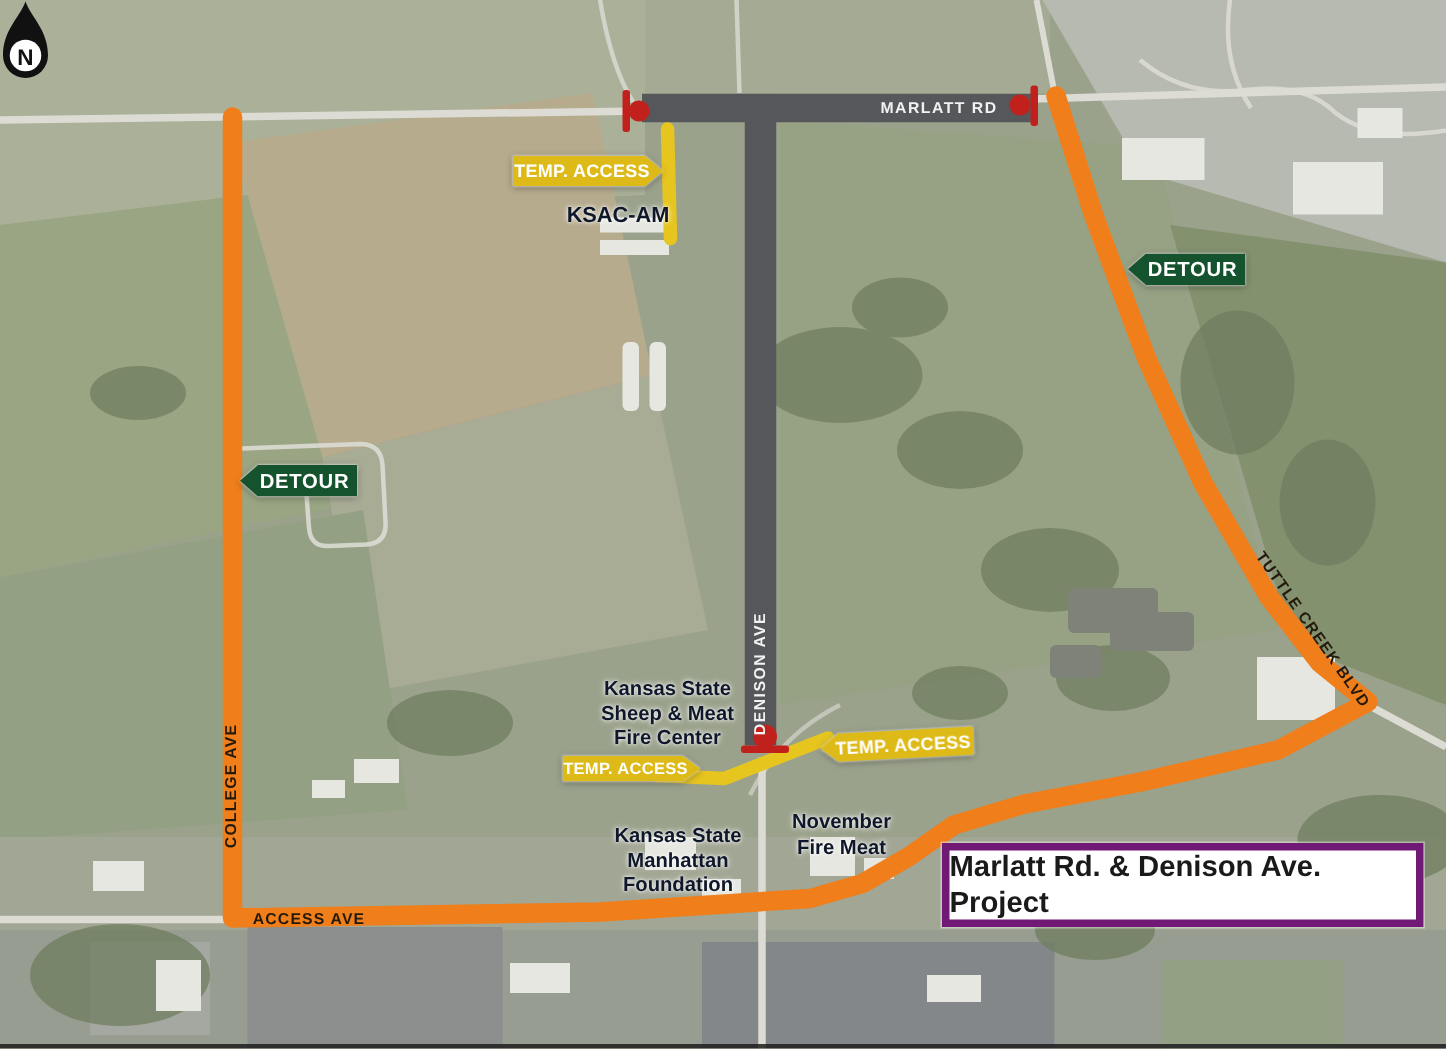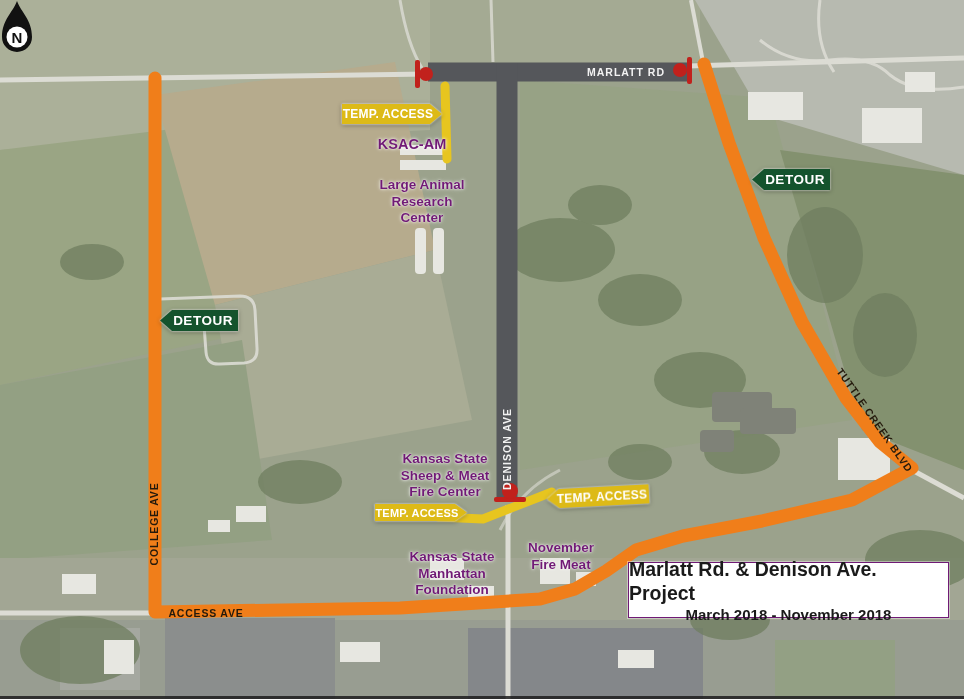--- a/index.html
+++ b/index.html
@@ -15,38 +15,38 @@
   .flag.orange{background:#14532d;}
   .flag.gold{background:#DDBA17;}
   .arrow-left{clip-path:polygon(0 50%, 12px 0, 100% 0, 100% 100%, 12px 100%);padding:0 8px 0 16px;}
   .arrow-right{clip-path:polygon(0 0, calc(100% - 12px) 0, 100% 50%, calc(100% - 12px) 100%, 0 100%);padding:0 16px 0 8px;}
   .detour-flag{width:78px;height:21px;}
   .detour-flag .flag{font-size:13.5px;letter-spacing:.5px;}
   .ta-flag .flag{font-size:12px;letter-spacing:.2px;}
   
   .poi{
     position:absolute;transform:translateX(-50%);text-align:center;
-    font-weight:bold;font-size:13.5px;line-height:16.5px;color:#701a75;
+    font-weight:bold;font-size:13.5px;line-height:16.5px;color:#0f172a;
     text-shadow:0 0 3px rgba(255,255,255,.85),0 0 1px rgba(255,255,255,.7),0 0 5px rgba(255,255,255,.5);
     white-space:nowrap;
   }
   
   .roadlabel{
     position:absolute;transform:translate(-50%,-50%);
     font-weight:bold;white-space:nowrap;
   }
   .roadlabel.white{color:#f2f2f2;font-size:10.5px;letter-spacing:1px;}
   .roadlabel.black{color:#241a0c;font-size:10.5px;letter-spacing:.8px;}
   .vert{transform:translate(-50%,-50%) rotate(-90deg);}
   .tuttle{transform:translate(-50%,-50%) rotate(55deg);}
   .tilt{transform:rotate(-3deg);}
   
   .titlebox{
     position:absolute;left:628px;top:562px;width:321px;height:56px;
-    background:#fff;border:1px solid #701a75;box-sizing:border-box;
+    background:#fff;border:5px solid #701a75;box-sizing:border-box;
     display:flex;flex-direction:column;align-items:center;justify-content:center;
     color:#1a1a1a;box-shadow:0 0 0 1px rgba(255,255,255,.4);
   }
   .titlebox .l1{font-weight:bold;font-size:19.5px;line-height:24px;}
   .titlebox .l2{font-weight:bold;font-size:15px;line-height:19px;}
   
   .compass{position:absolute;left:102px;top:49px;width:34px;height:56px;}
   .bottom-edge{position:absolute;left:0;bottom:0;width:964px;height:3px;background:#1d1d1d;opacity:.85;}
 </style>
 </head>
@@ -171,43 +171,37 @@
     <div class="flag gold arrow-right">TEMP. ACCESS</div>
   </div>
   <div class="flagwrap ta-flag" style="left:375px;top:504px;width:92px;height:17px;">
     <div class="flag gold arrow-right" style="font-size:11px;">TEMP. ACCESS</div>
   </div>
   <div class="flagwrap ta-flag tilt" style="left:547px;top:487px;width:102px;height:19px;">
     <div class="flag gold arrow-left">TEMP. ACCESS</div>
   </div>
 
   <div class="poi" style="left:412px;top:136px;font-size:14.5px;">KSAC-AM</div>
-  <div class="poi" style="left:422px;top:177px;">
-    <div>Large Animal</div>
-    <div>Research</div>
-    <div>Center</div>
-  </div>
   <div class="poi" style="left:445px;top:451px;">
     <div>Kansas State</div>
     <div>Sheep &amp; Meat</div>
     <div>Fire Center</div>
   </div>
   <div class="poi" style="left:452px;top:549px;">
     <div>Kansas State</div>
     <div>Manhattan</div>
     <div>Foundation</div>
   </div>
   <div class="poi" style="left:561px;top:540px;">
     <div>November</div>
     <div>Fire Meat</div>
   </div>
 
   <div class="titlebox">
     <div class="l1">Marlatt Rd. &amp; Denison Ave. Project</div>
-    <div class="l2">March 2018 - November 2018</div>
   </div>
 
   <svg class="compass" viewBox="0 0 34 56">
     <path d="M17,1 C21,12 32,20 32,37 A15,15 0 1 1 2,37 C2,20 13,12 17,1 Z" fill="#111"></path>
     <circle cx="17" cy="37" r="10.5" fill="#fff"></circle>
     <text x="17" y="43" text-anchor="middle" font-size="15" font-weight="bold" font-family="Liberation Sans, sans-serif" fill="#111">N</text>
   </svg>
 
   <div class="bottom-edge"></div>
 </div>

